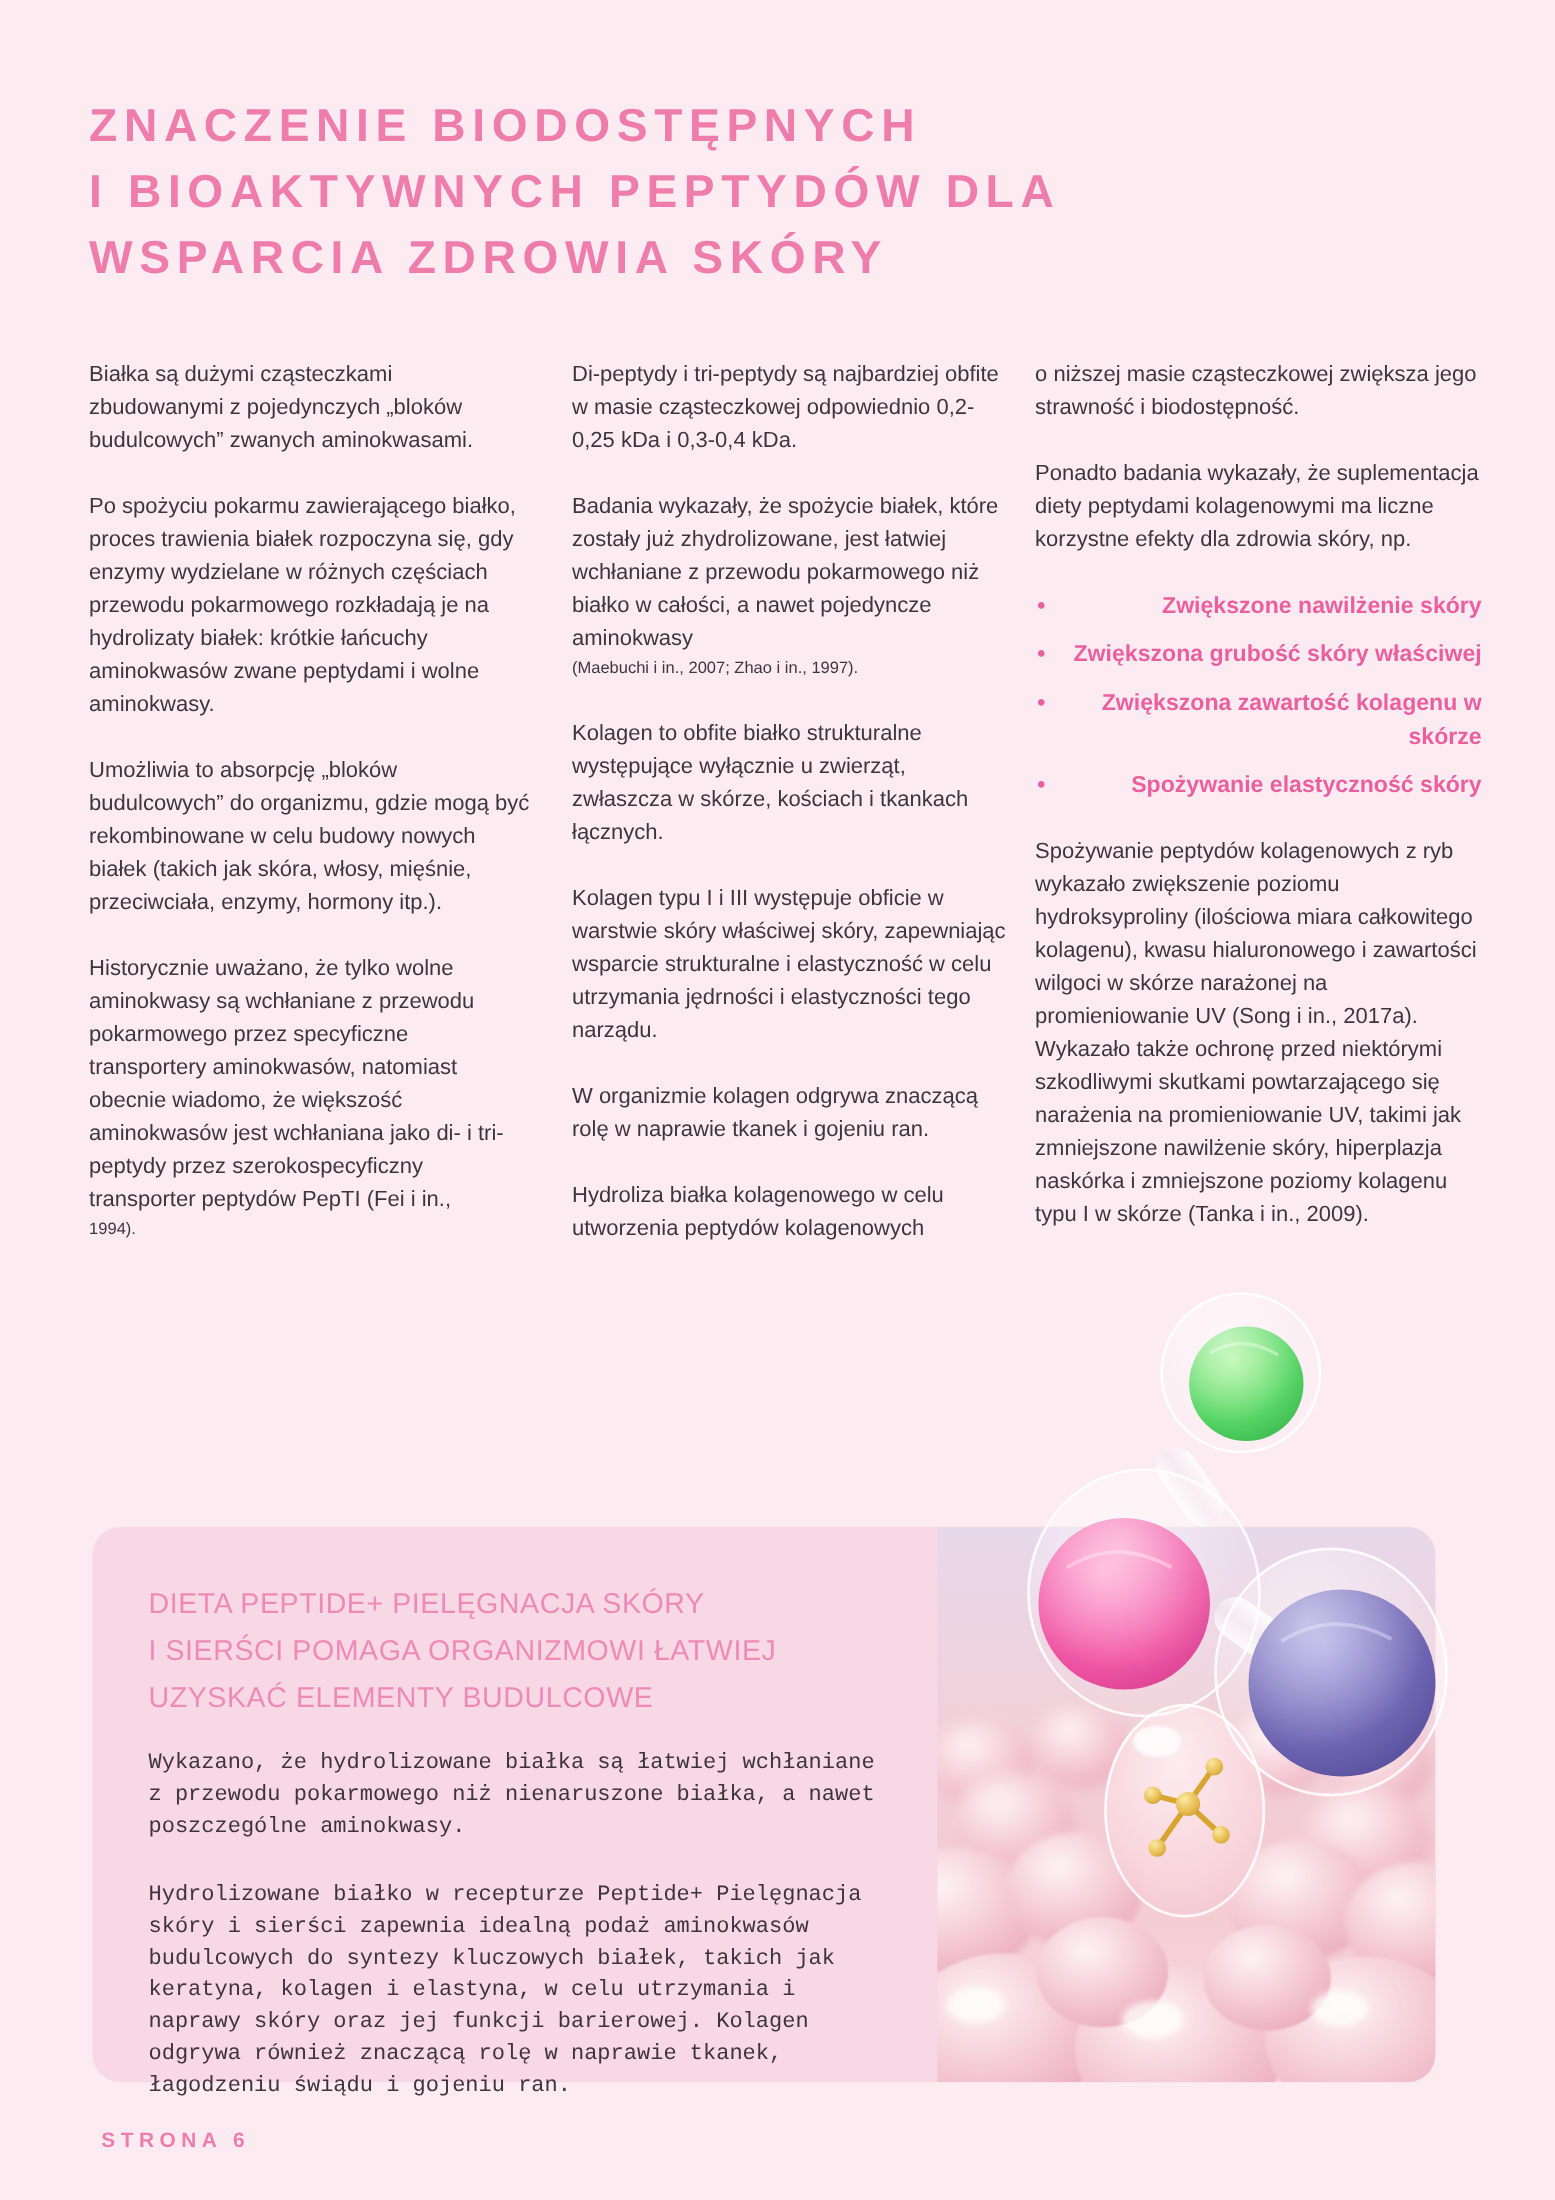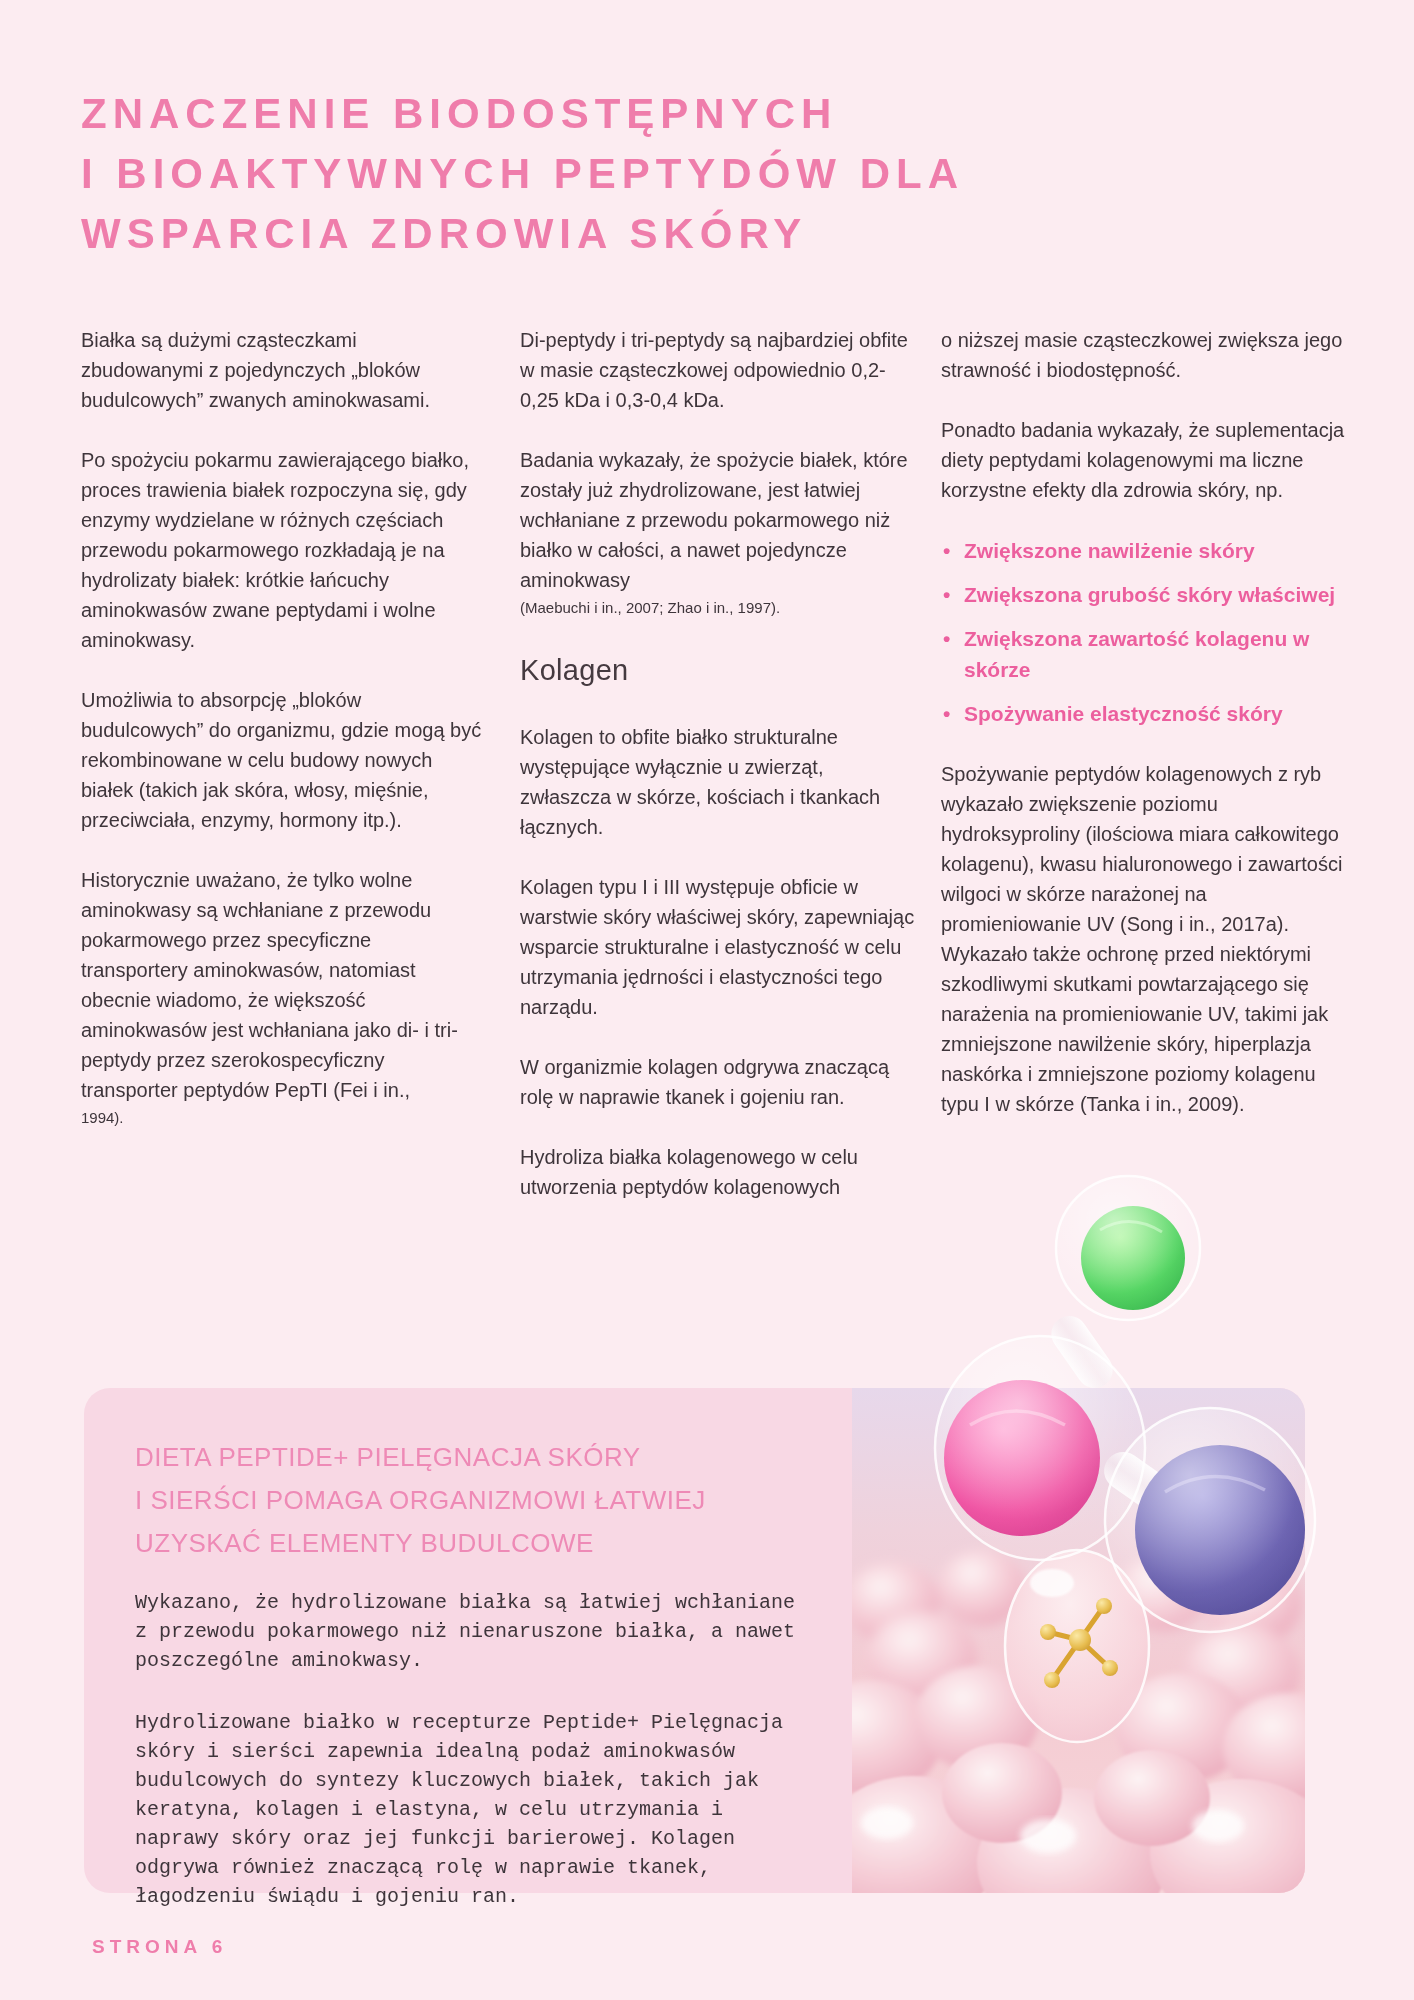--- a/index.html
+++ b/index.html
@@ -18,21 +18,21 @@
   .col-1{left:81px;width:402px;}
   .col-2{left:520px;width:396px;}
   .col-3{left:941px;width:406px;}
   .col p{margin:0 0 30px 0;}
   .col p.tight{margin-bottom:2px;}
   .cite{font-size:15px;line-height:21px;margin:0 0 34px 0;}
   .kolagen-heading{
     font-size:29px;line-height:36px;font-weight:400;color:#453a40;
     margin:14px 0 34px 0;letter-spacing:0.3px;
   }
-  ul.benefits{list-style:none;margin:9px 0 30px 0;padding:0;}
+  ul.benefits{list-style:none;margin:9px 0 30px 0;padding:0;text-align:right;}
   ul.benefits li{
     position:relative;padding-left:23px;margin-bottom:13px;
     font-size:21px;line-height:31px;font-weight:700;color:#ec5f9e;
   }
   ul.benefits li::before{content:"•";position:absolute;left:2px;top:0;}
   .infobox{
     position:absolute;left:84px;top:1388px;width:1221px;height:505px;
     background:#f8d8e4;border-radius:26px;
   }
   .infobox-heading{
@@ -70,21 +70,20 @@
   <p>Po spożyciu pokarmu zawierającego białko, proces trawienia białek rozpoczyna się, gdy enzymy wydzielane w różnych częściach przewodu pokarmowego rozkładają je na hydrolizaty białek: krótkie łańcuchy aminokwasów zwane peptydami i wolne aminokwasy.</p>
   <p>Umożliwia to absorpcję „bloków budulcowych” do organizmu, gdzie mogą być rekombinowane w celu budowy nowych białek (takich jak skóra, włosy, mięśnie, przeciwciała, enzymy, hormony itp.).</p>
   <p class="tight">Historycznie uważano, że tylko wolne aminokwasy są wchłaniane z przewodu pokarmowego przez specyficzne transportery aminokwasów, natomiast obecnie wiadomo, że większość aminokwasów jest wchłaniana jako di- i tri-peptydy przez szerokospecyficzny transporter peptydów PepTI (Fei i in.,</p>
   <div class="cite">1994).</div>
 </div>
 
 <div class="col col-2">
   <p>Di-peptydy i tri-peptydy są najbardziej obfite w masie cząsteczkowej odpowiednio 0,2-0,25 kDa i 0,3-0,4 kDa.</p>
   <p class="tight">Badania wykazały, że spożycie białek, które zostały już zhydrolizowane, jest łatwiej wchłaniane z przewodu pokarmowego niż białko w całości, a nawet pojedyncze aminokwasy</p>
   <div class="cite">(Maebuchi i in., 2007; Zhao i in., 1997).</div>
-  <h2 class="kolagen-heading">Kolagen</h2>
   <p>Kolagen to obfite białko strukturalne występujące wyłącznie u zwierząt, zwłaszcza w skórze, kościach i tkankach łącznych.</p>
   <p>Kolagen typu I i III występuje obficie w warstwie skóry właściwej skóry, zapewniając wsparcie strukturalne i elastyczność w celu utrzymania jędrności i elastyczności tego narządu.</p>
   <p>W organizmie kolagen odgrywa znaczącą rolę w naprawie tkanek i gojeniu ran.</p>
   <p>Hydroliza białka kolagenowego w celu utworzenia peptydów kolagenowych</p>
 </div>
 
 <div class="col col-3">
   <p>o niższej masie cząsteczkowej zwiększa jego strawność i biodostępność.</p>
   <p>Ponadto badania wykazały, że suplementacja diety peptydami kolagenowymi ma liczne korzystne efekty dla zdrowia skóry, np.</p>
   <ul class="benefits">

